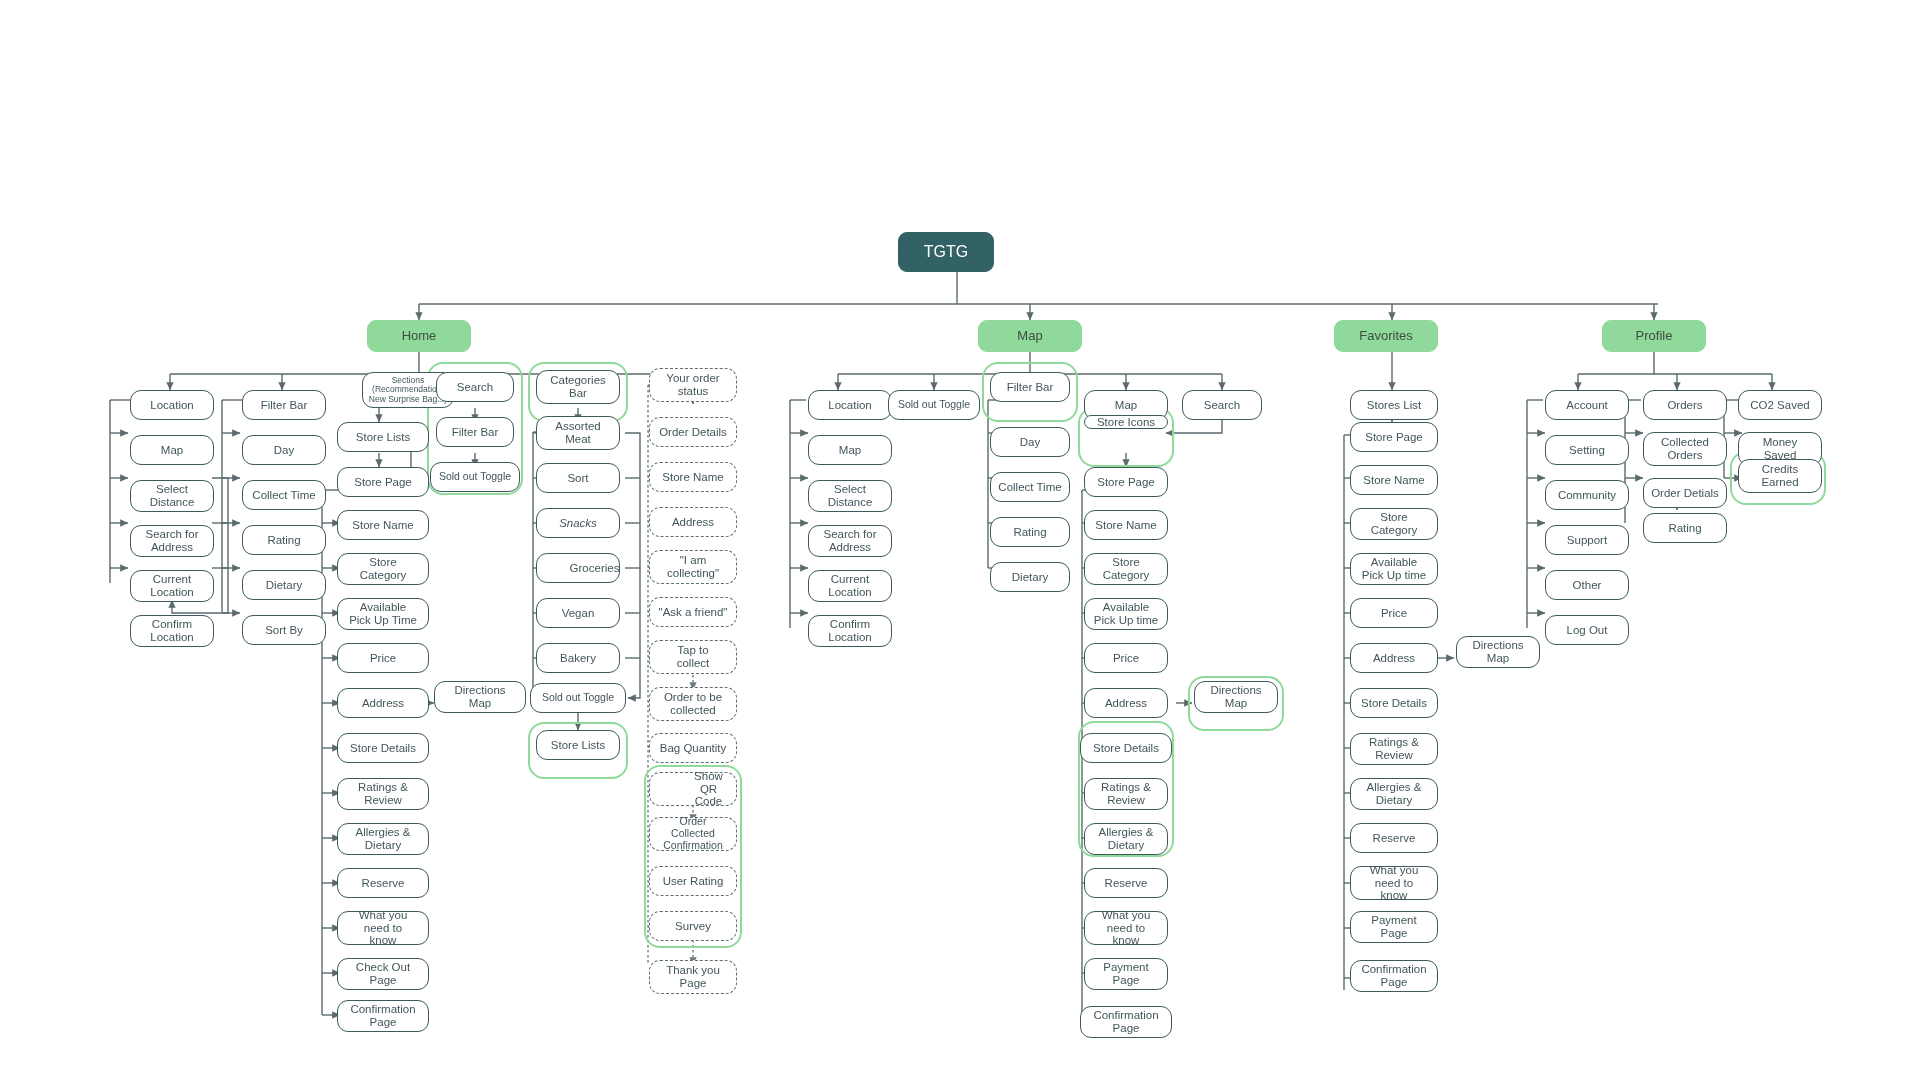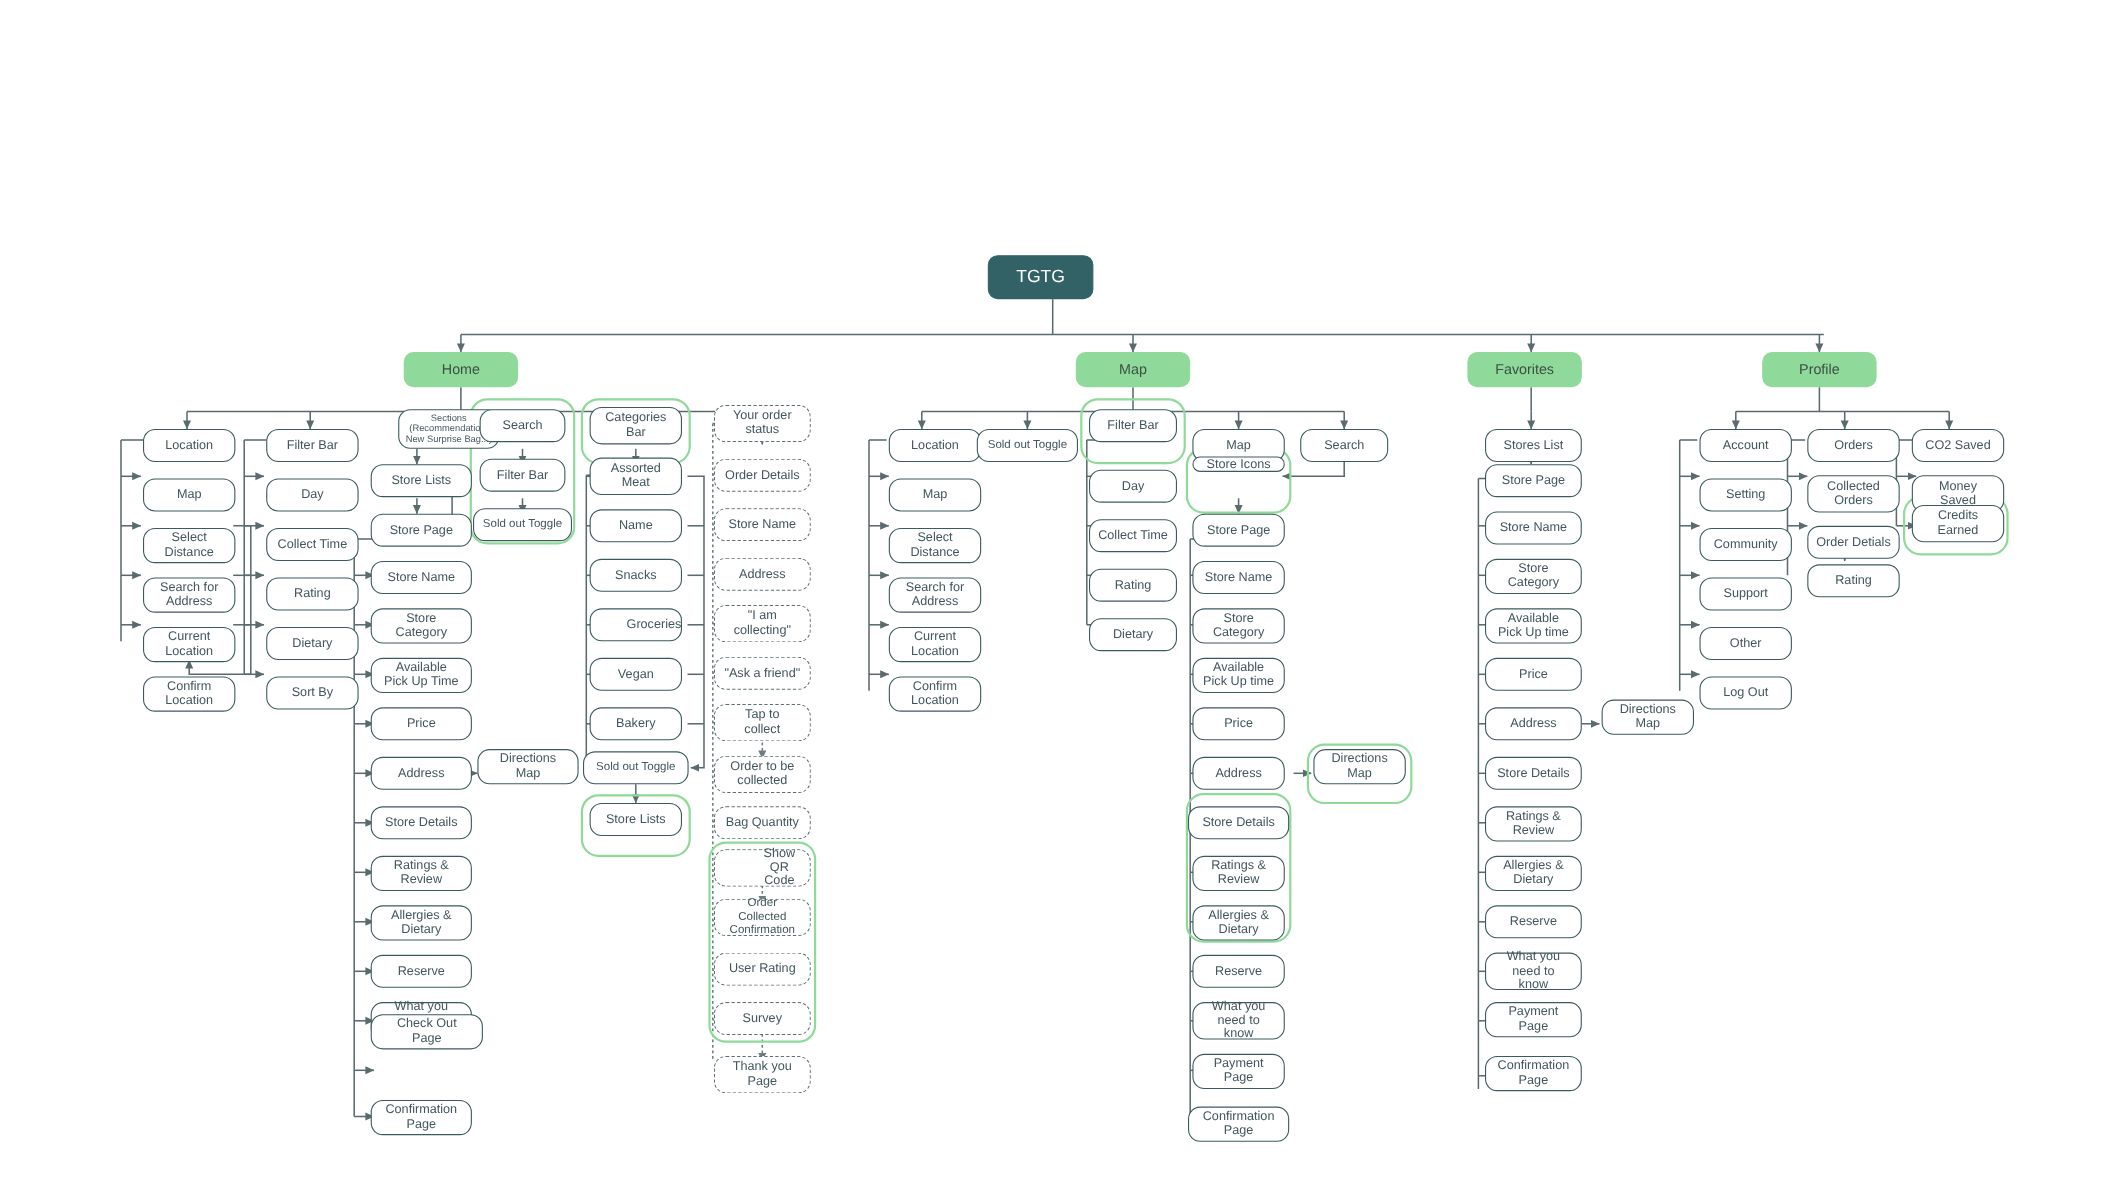--- a/index.html
+++ b/index.html
@@ -323,35 +323,35 @@
 Map</div>
   <div class="node" style="left:337px; top:733px; width:92px; height:30px;">Store Details</div>
   <div class="node" style="left:337px; top:778px; width:92px; height:32px;">Ratings &amp;
 Review</div>
   <div class="node" style="left:337px; top:823px; width:92px; height:32px;">Allergies &amp;
 Dietary</div>
   <div class="node" style="left:337px; top:868px; width:92px; height:30px;">Reserve</div>
   <div class="node" style="left:337px; top:911px; width:92px; height:34px;">What you
 need to
 know</div>
-  <div class="node" style="left:337px; top:922px; width:102px; height:32px;">Check Out
+  <div class="node" style="left:337px; top:958px; width:92px; height:32px;">Check Out
 Page</div>
   <div class="node" style="left:337px; top:1000px; width:92px; height:32px;">Confirmation
 Page</div>
 
   <div class="node" style="left:436px; top:372px; width:78px; height:30px;">Search</div>
   <div class="node" style="left:436px; top:417px; width:78px; height:30px;">Filter Bar</div>
   <div class="node" style="left:430px; top:462px; width:90px; height:30px; font-size:10.5px;">Sold out Toggle</div>
 
   <div class="node" style="left:536px; top:370px; width:84px; height:34px;">Categories
 Bar</div>
   <div class="node" style="left:536px; top:416px; width:84px; height:34px;">Assorted
 Meat</div>
-  <div class="node" style="left:536px; top:463px; width:84px; height:30px;">Name</div>
-  <div class="node" style="left:536px; top:508px; width:84px; height:30px;">Snacks</div>
+  <div class="node" style="left:536px; top:463px; width:84px; height:30px;">Sort</div>
+  <div class="node" style="left:536px; top:508px; width:84px; height:30px;font-style:italic;">Snacks</div>
   <div class="node" style="left:536px; top:553px; width:84px; height:30px;padding-left:36px;">Groceries</div>
   <div class="node" style="left:536px; top:598px; width:84px; height:30px;">Vegan</div>
   <div class="node" style="left:536px; top:643px; width:84px; height:30px;">Bakery</div>
   <div class="node" style="left:530px; top:683px; width:96px; height:30px; font-size:10.5px;">Sold out Toggle</div>
   <div class="node" style="left:536px; top:730px; width:84px; height:30px;">Store Lists</div>
 
   <div class="node dashed" style="left:649px; top:368px; width:88px; height:34px;">Your order
 status</div>
   <div class="node dashed" style="left:649px; top:417px; width:88px; height:30px;">Order Details</div>
   <div class="node dashed" style="left:649px; top:462px; width:88px; height:30px;">Store Name</div>

